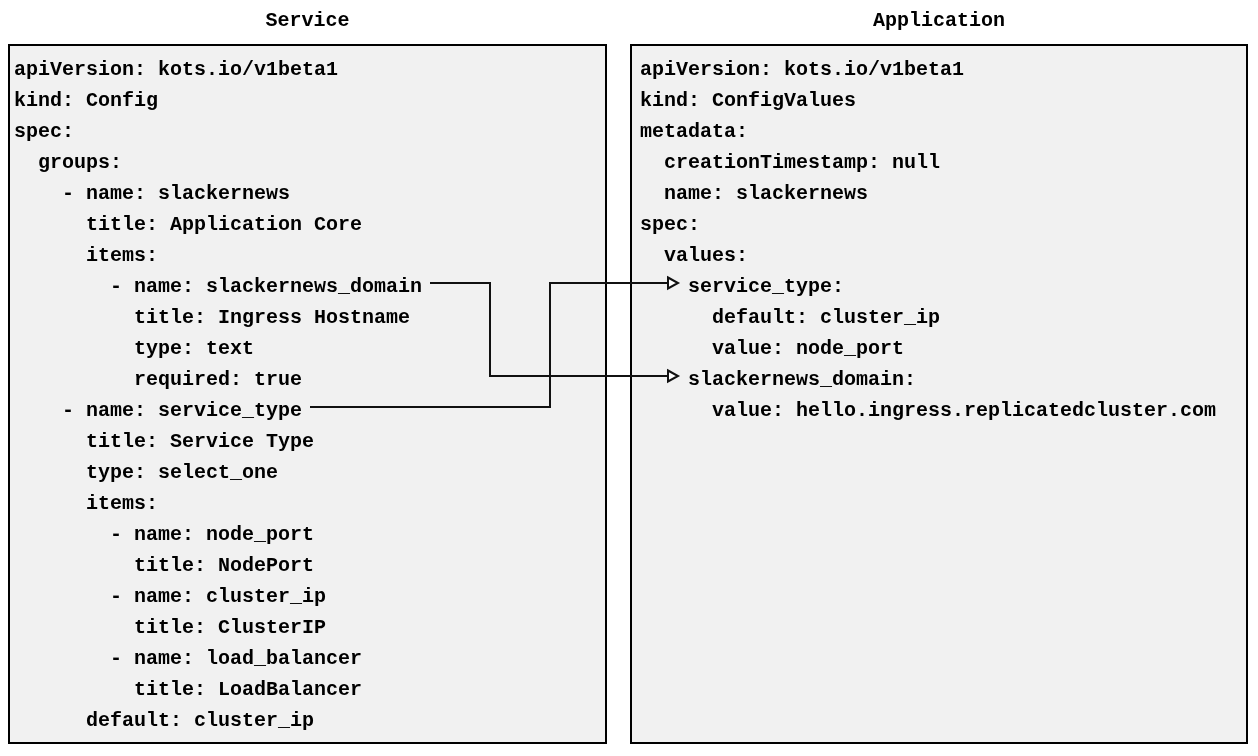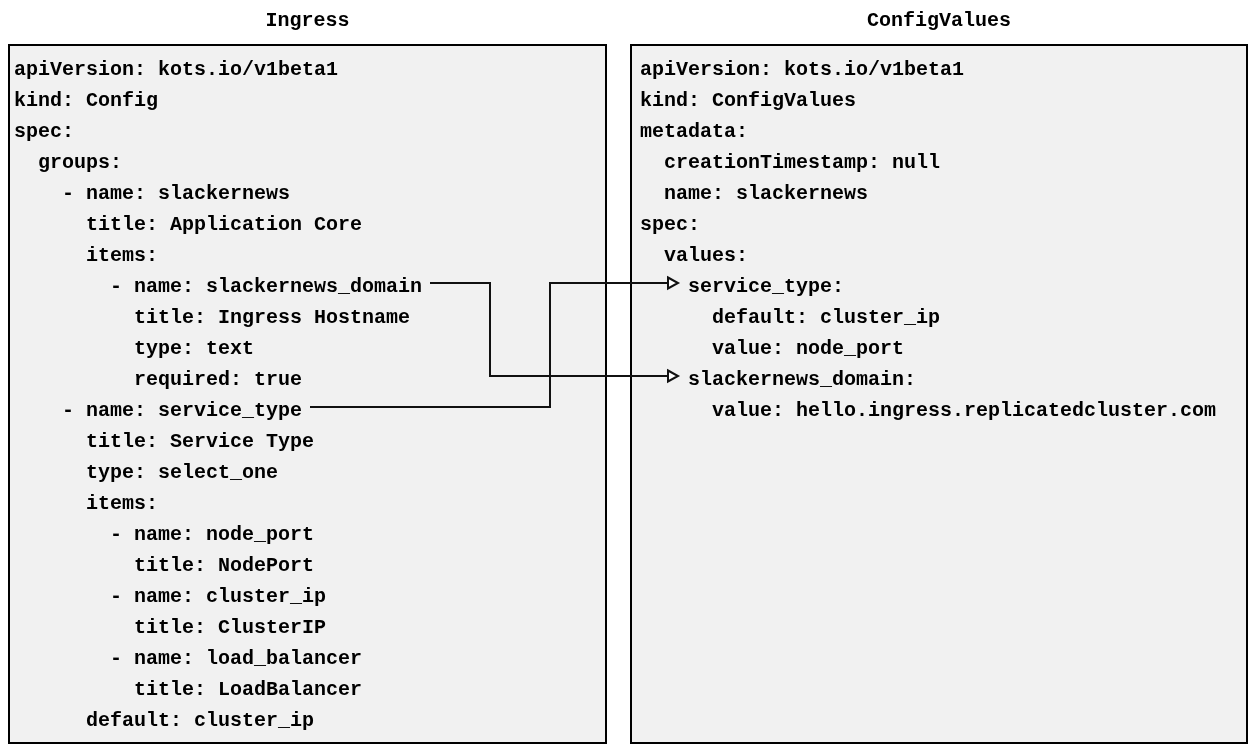--- a/index.html
+++ b/index.html
@@ -66,23 +66,23 @@
     stroke: var(--arrow, #111111);
     stroke-width: 2;
     stroke-linejoin: miter;
   }
 </style>
 </head>
 <body>
 
 <div class="canvas">
 
-  <div class="panel-title left">Ingress</div>
+  <div class="panel-title left">Service</div>
 
-  <div class="panel-title right">ConfigValues</div>
+  <div class="panel-title right">Application</div>
 
   <div class="panel left">
     <pre>apiVersion: kots.io/v1beta1
 kind: Config
 spec:
   groups:
     - name: slackernews
       title: Application Core
       items:
         - name: slackernews_domain

